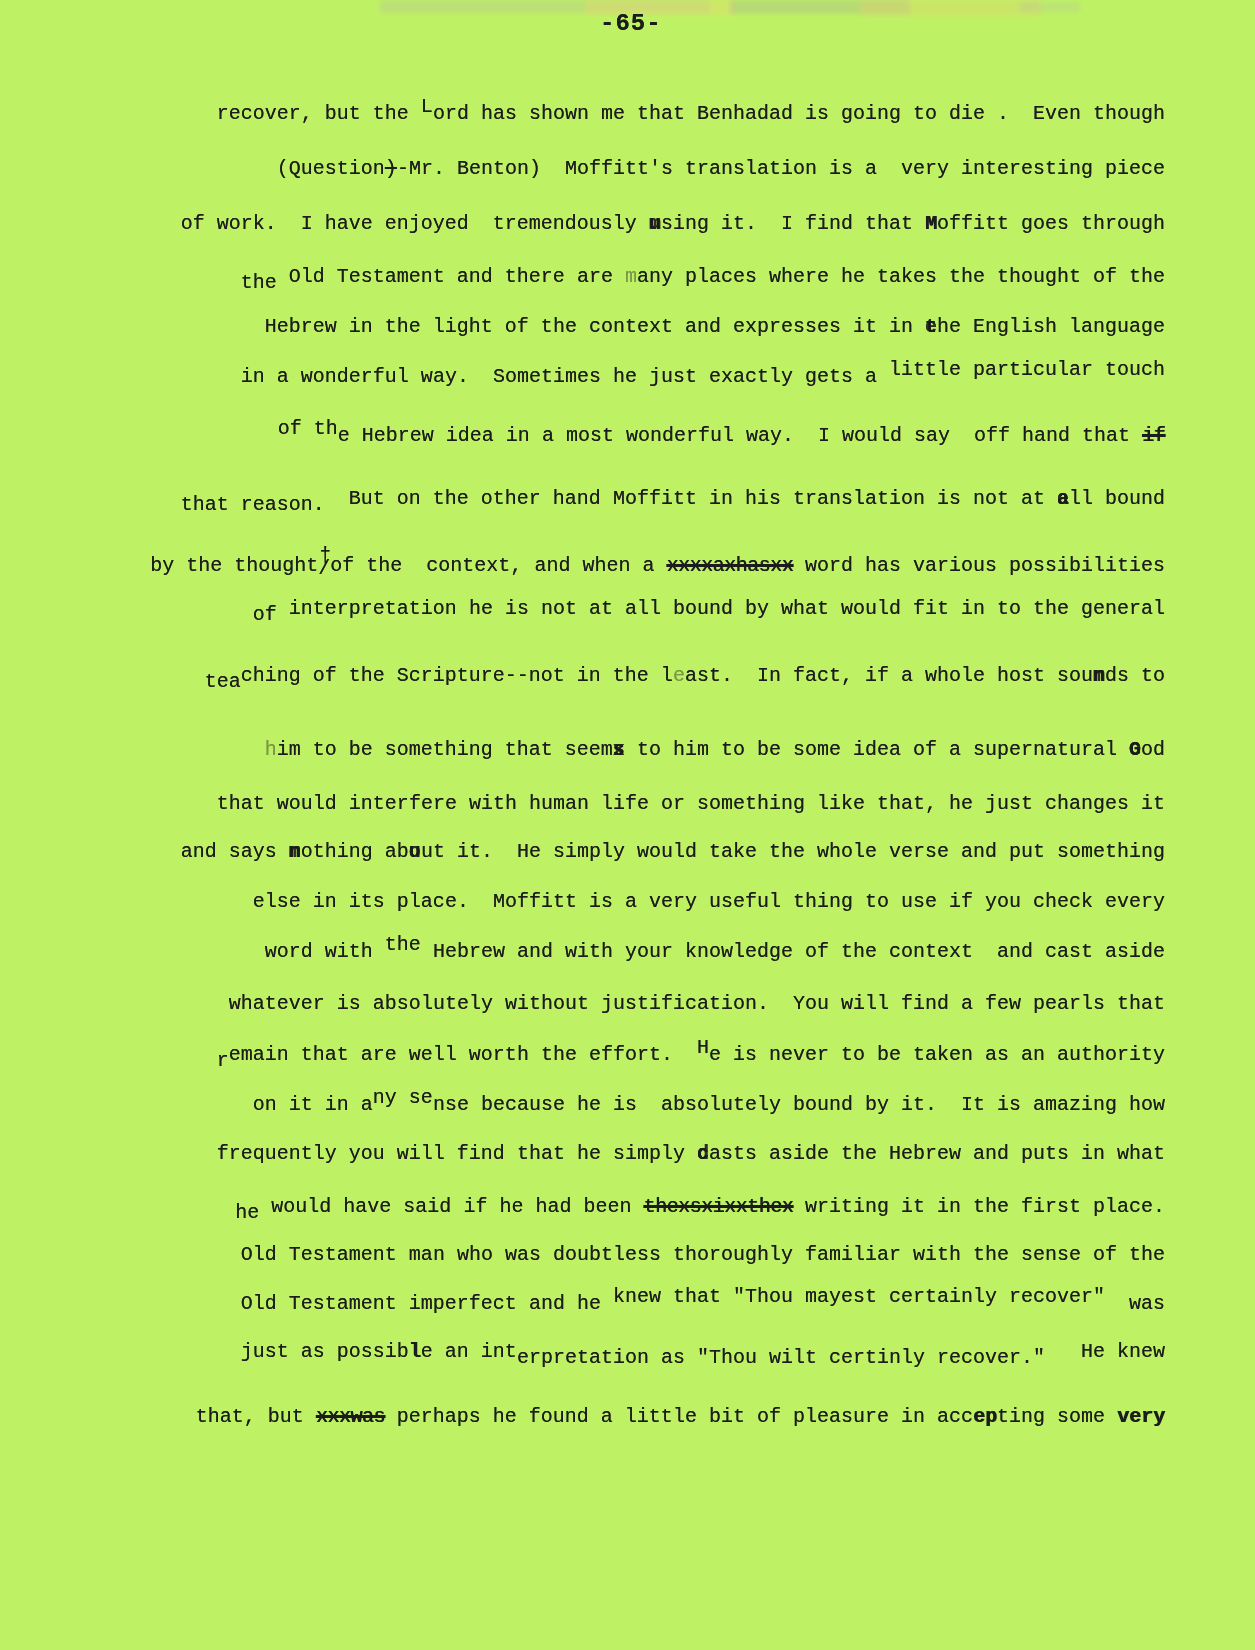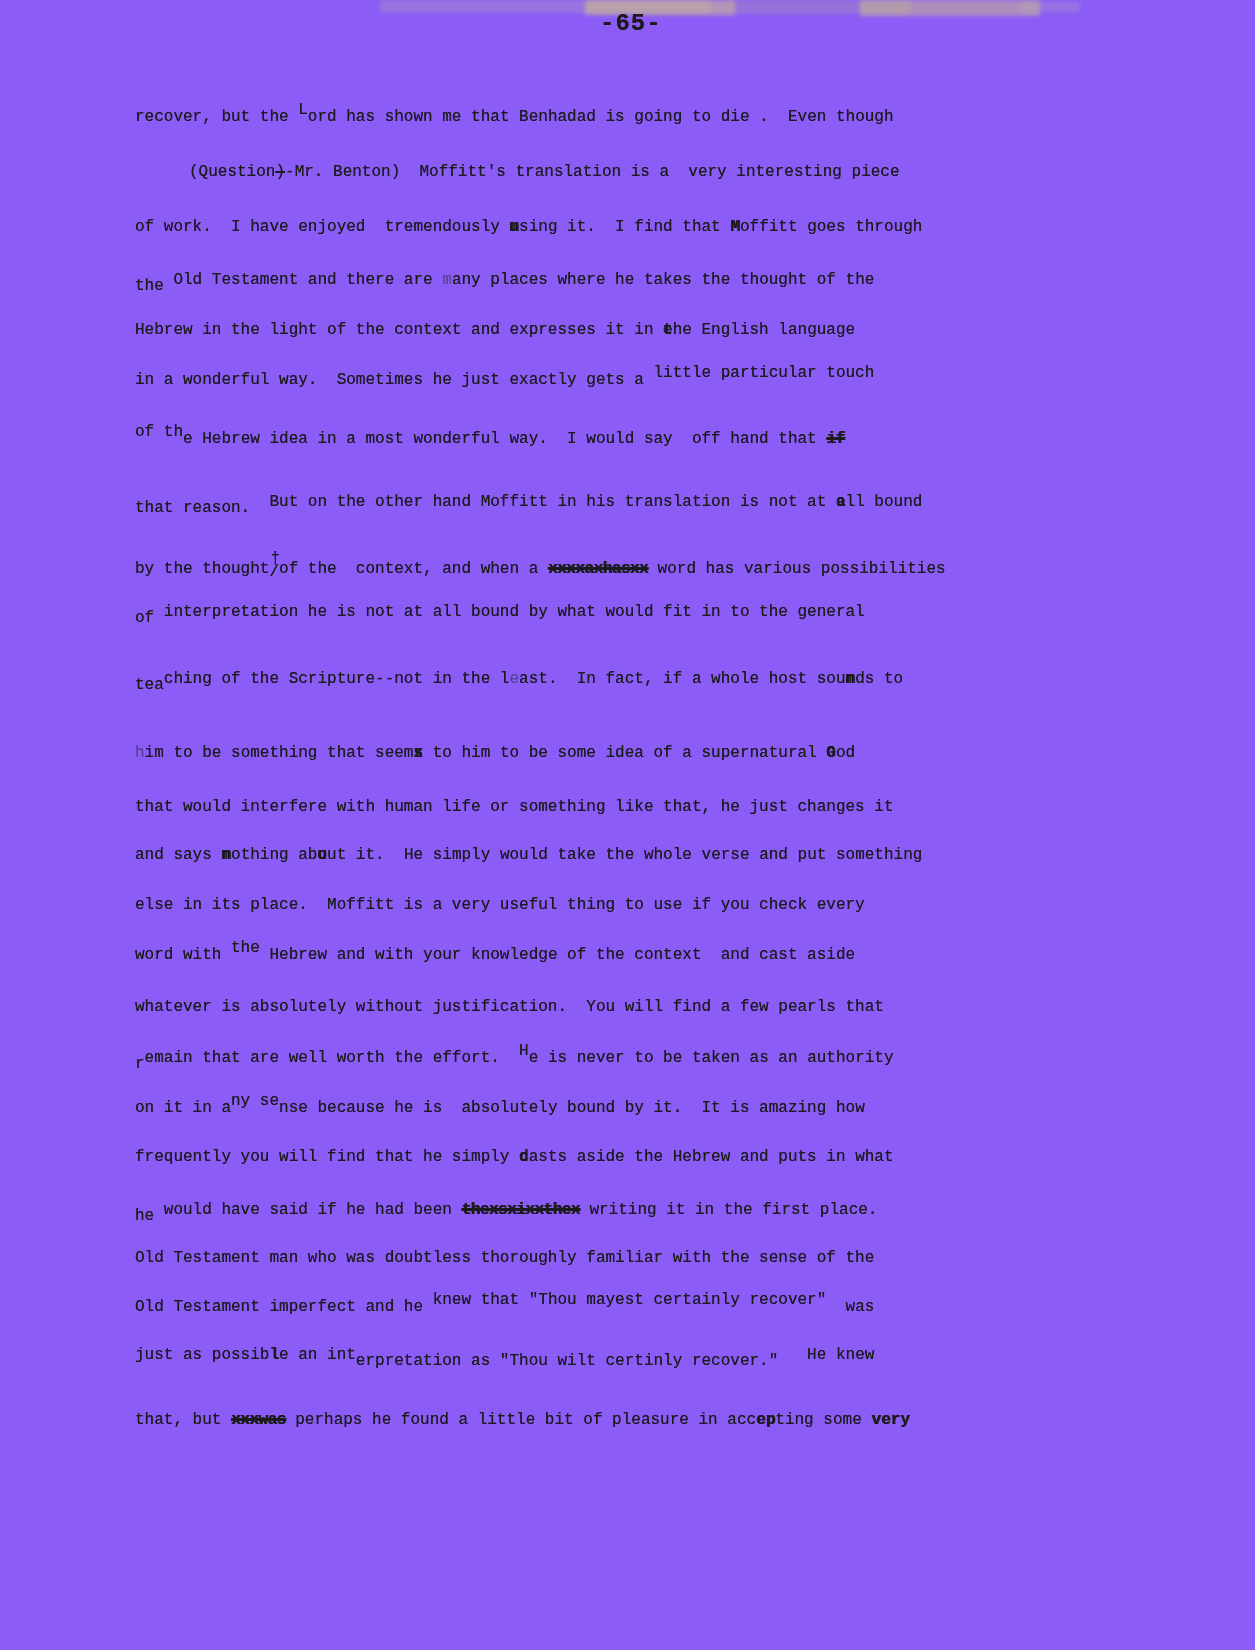--- a/index.html
+++ b/index.html
@@ -1,40 +1,41 @@
 <!DOCTYPE html>
 <html><head>
 <meta charset="utf-8">
 <style>
   html,body{margin:0;padding:0;background:#ffffff;}
   .page{
     position:relative;
     width:1255px;height:1650px;
-    background:#8b5cf6;
+    background:#bef264;
     overflow:hidden;
     font-family:"Liberation Mono","DejaVu Sans Mono",monospace;
     color:#1c1c1c;
+    text-align:right;
   }
   
   .smudge{position:absolute;filter:blur(2px);pointer-events:none;}
   .smudge.s1{left:380px;top:0;width:330px;height:13px;background:#b3b2a4;opacity:.28;}
   .smudge.s2{left:585px;top:0;width:150px;height:15px;background:#e4da6e;opacity:.45;}
   .smudge.s3{left:730px;top:0;width:180px;height:14px;background:#a9a89b;opacity:.30;}
   .smudge.s4{left:860px;top:0;width:180px;height:16px;background:#ddd470;opacity:.42;}
   .smudge.s5{left:1020px;top:2px;width:60px;height:10px;background:#b9b8aa;opacity:.25;}
 
   .page-number{
     position:absolute;left:600px;top:10px;
     font-size:24px;font-weight:700;letter-spacing:1px;
     text-shadow:0 0 .5px rgba(10,10,10,.8);
   }
 
   .text-block{
     position:absolute;left:135px;top:97px;width:1030px;
-    font-size:16px;line-height:30px;
+    font-size:20px;line-height:24px;
     text-shadow:0 0 .45px rgba(15,15,15,.72);
   }
   .line{
     height:54px;box-sizing:border-box;padding-top:5px;
     white-space:pre;
   }
   .line.indent{text-indent:54px;}
 
   
   .line:nth-child(2){margin-top:1px}
@@ -66,21 +67,21 @@
 
   
   .seg{display:inline;}
   .seg-u{position:relative;top:-7px;}           
   .seg-d{position:relative;top:6px;}            
   .seg-b{font-weight:700;text-shadow:.7px 0 0 currentColor;} 
   .seg-f{opacity:.42;}                          
   .seg-x{text-decoration:line-through;text-decoration-thickness:2px;}
   .seg-xb{
     text-decoration:line-through;text-decoration-thickness:2.5px;
-    font-weight:700;letter-spacing:-.5px;text-shadow:.7px 0 0 currentColor;
+    font-weight:400;letter-spacing:-.5px;text-shadow:.7px 0 0 currentColor;
   }
   .seg-ov,.seg-ovc{display:inline-block;position:relative;font-weight:700;}
   .seg-ov .o2,.seg-ovc .o2{position:absolute;left:0;top:0;opacity:.9;}
   .seg-ovc{font-weight:400;}
   .seg-ovc .base{display:inline-block;transform:translateY(3px);}
   .seg-ovc .o2{top:-10px;left:1px;opacity:1;}
 </style>
 </head>
 <body>
 

